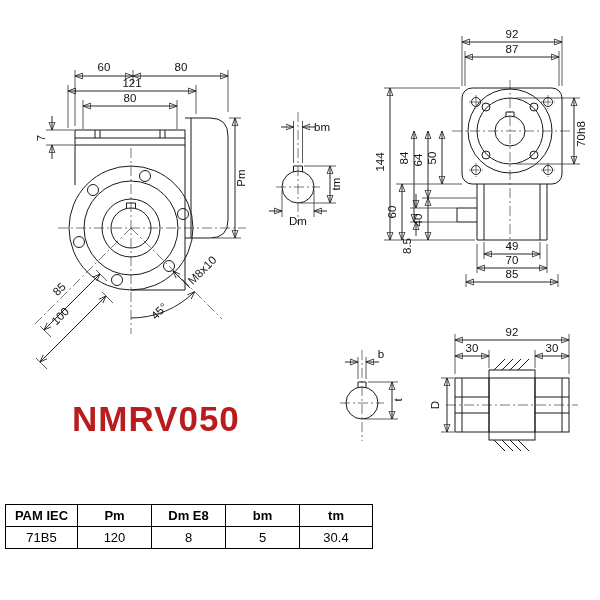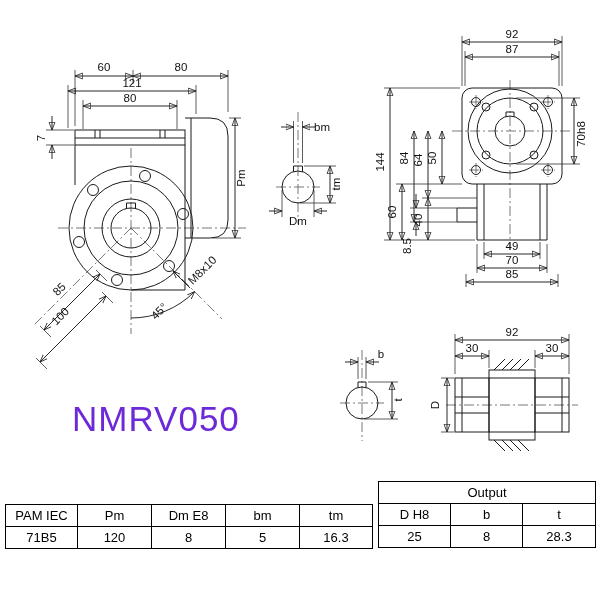--- a/index.html
+++ b/index.html
@@ -4,24 +4,24 @@
 <style>
   *{box-sizing:border-box}
   body{margin:0;background:#fff;font-family:"Liberation Sans",sans-serif}
   .canvas{position:relative;width:600px;height:600px;background:#fff;overflow:hidden}
   svg.drawing{position:absolute;left:0;top:0}
   svg.drawing line,svg.drawing path,svg.drawing rect,svg.drawing circle{stroke:#1a1a1a;stroke-width:1;fill:none}
   svg.drawing .cl{stroke:#555;stroke-width:.8;stroke-dasharray:10 3 2 3}
   svg.drawing .ext{stroke:#333;stroke-width:.8}
   svg.drawing .dim{stroke:#111;stroke-width:.9}
   svg.drawing text{font-family:"Liberation Sans",sans-serif;font-size:11.5px;fill:#111;stroke:none;text-anchor:middle}
-  .model-title{position:absolute;left:72px;top:399px;font-size:35px;font-weight:400;letter-spacing:1px;color:#6d28d9}
+  .model-title{position:absolute;left:72px;top:399px;font-size:35px;font-weight:700;letter-spacing:1px;color:#b91c1c}
   table.tbl{position:absolute;border-collapse:collapse;background:#fff;font-size:13px;text-align:center;table-layout:fixed}
   .tbl td,.tbl th{border:1px solid #000;padding:0;height:22px}
-  .tbl th{font-weight:normal}
+  .tbl th{font-weight:bold}
   .tbl th.cap{font-weight:normal}
   .tbl-left{left:5px;top:504px;width:367px}
   .tbl-right{left:378px;top:481px;width:217px}
 </style>
 </head>
 <body>
 
 <div class="canvas">
 
   <svg class="drawing" width="600" height="478" viewBox="0 0 600 478">
@@ -294,41 +294,19 @@
         <th>Pm</th>
         <th>Dm E8</th>
         <th>bm</th>
         <th>tm</th>
       </tr>
       <tr>
         <td>71B5</td>
         <td>120</td>
         <td>8</td>
         <td>5</td>
-        <td>16.3</td>
+        <td>30.4</td>
       </tr>
     </tbody>
   </table>
 
-  <table class="tbl tbl-right">
-    <colgroup>
-        <col style="width:72px">
-        <col style="width:72px">
-        <col style="width:73px">
-      </colgroup>
-    <tbody>
-      <tr>
-        <th class="cap" colspan="3">Output</th>
-      </tr>
-      <tr>
-        <th>D H8</th>
-        <th>b</th>
-        <th>t</th>
-      </tr>
-      <tr>
-        <td>25</td>
-        <td>8</td>
-        <td>28.3</td>
-      </tr>
-    </tbody>
-  </table>
 
 </div>
 
 </body></html>

